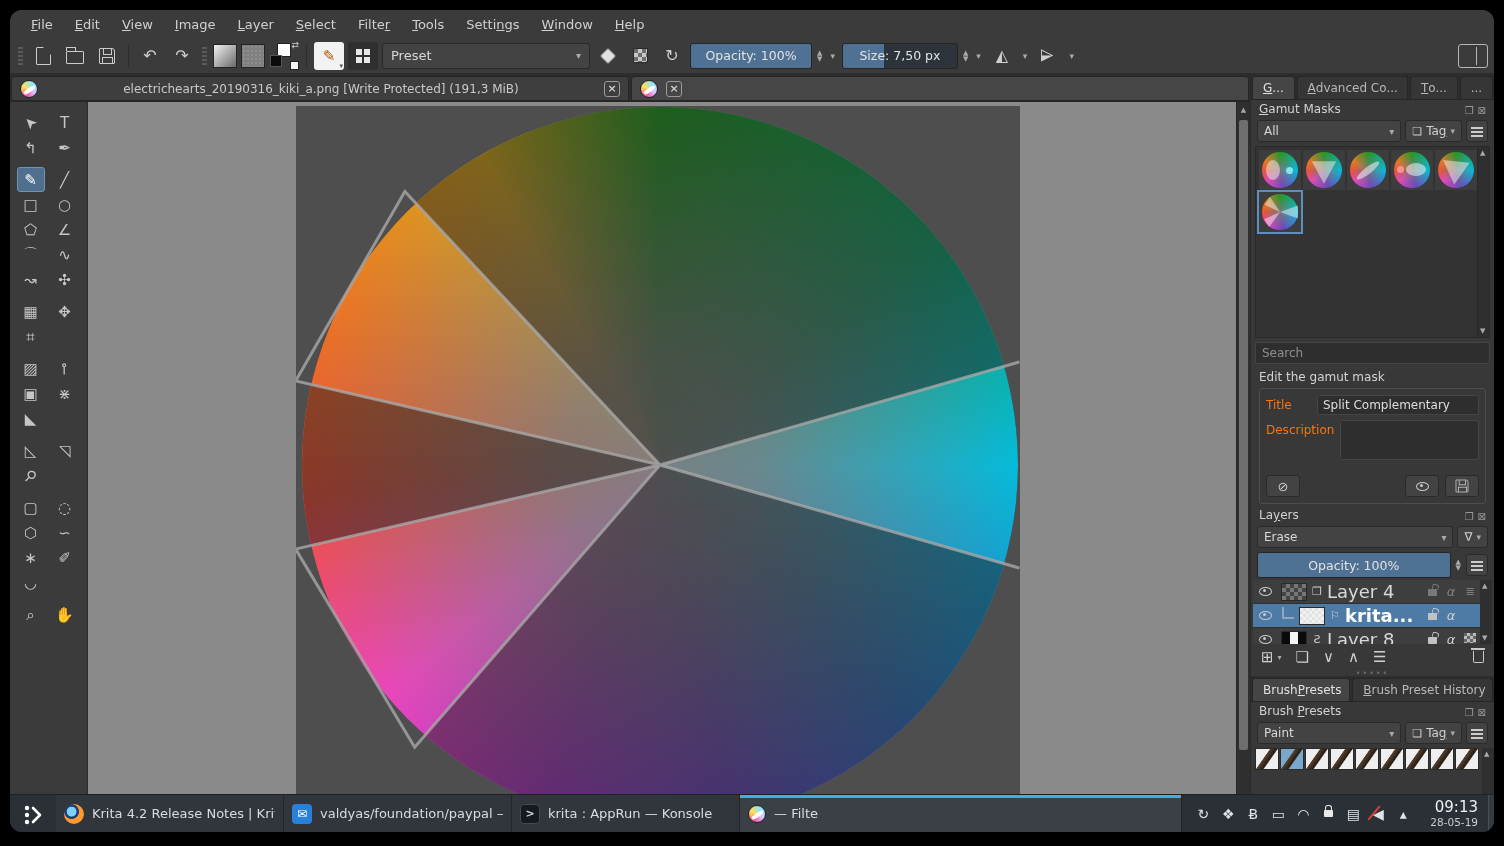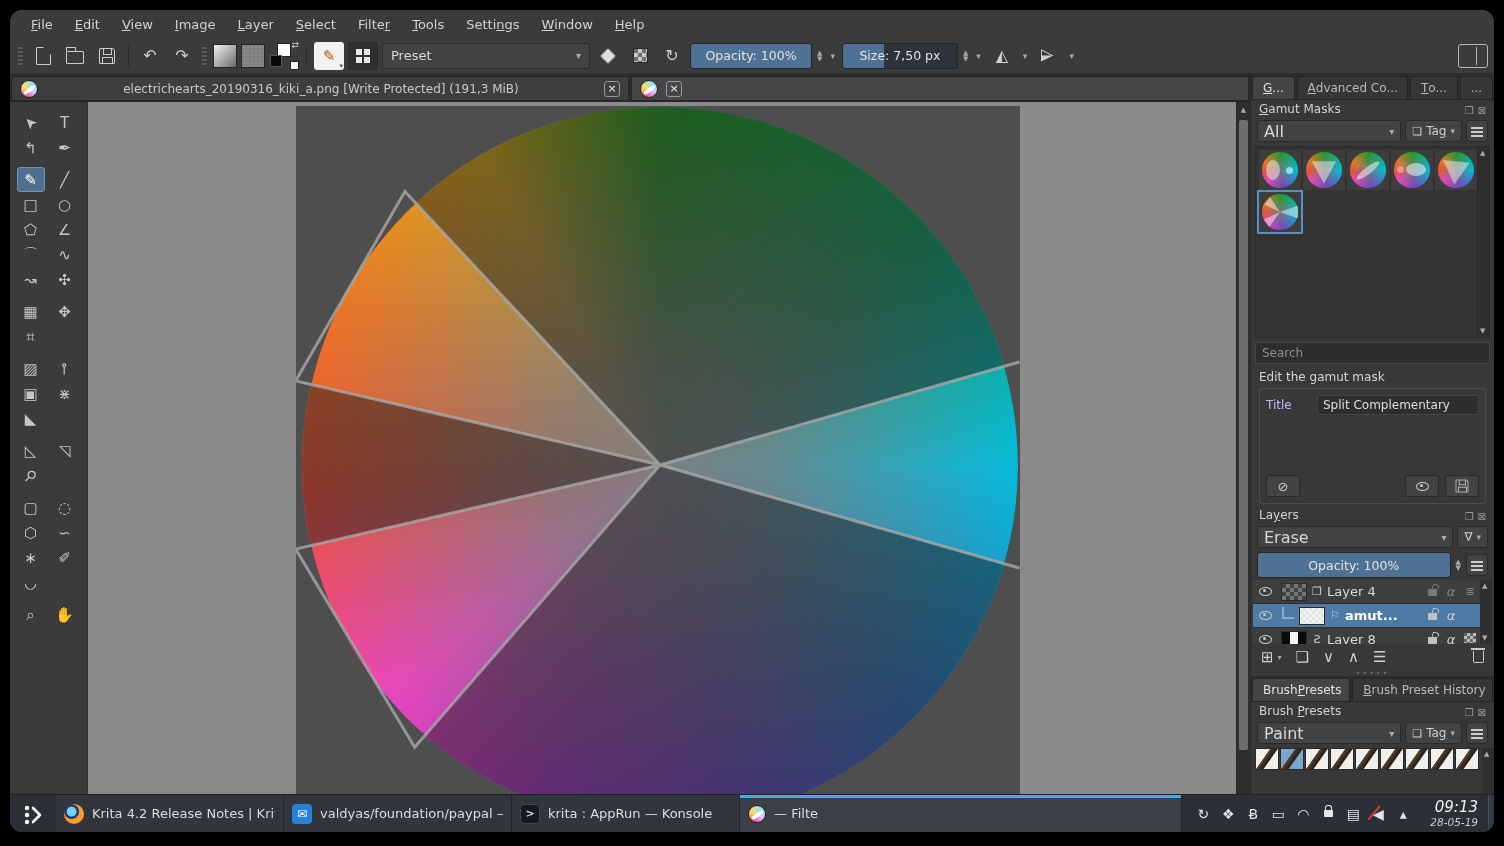--- a/index.html
+++ b/index.html
@@ -82,21 +82,21 @@
   .v-scroll .thumb { position:absolute; left:2px; right:2px; top:18px; bottom:44px; background:#6e6e6e; border-radius:2px; }
 
   
   .right-panel { width:244px; background:#383838; border-left:1px solid #2a2a2a; display:flex; flex-direction:column; font-size:12px; }
   .docker-tabs { display:flex; background:#2d2d2d; border-bottom:1px solid #262626; height:26px; }
   .dtab { display:flex; align-items:center; padding:0 10px; background:#363636; border:1px solid #262626; border-bottom:none; margin:2px 1px 0 1px; border-radius:3px 3px 0 0; color:#b8b8b8; white-space:nowrap; overflow:hidden; }
   .dtab.selected { background:#454545; color:#e0e0e0; }
   .docker-title { display:flex; align-items:flex-end; padding:2px 8px; color:#d2d2d2; }
   .docker-title .t-icons { margin-left:auto; display:flex; gap:4px; font-size:10px; color:#9a9a9a; }
   .ctrl-row { display:flex; align-items:center; gap:4px; padding:2px 6px; }
-  .combo.small { flex:1; height:22px; font-size:16px; padding:0 6px; }
+  .combo.small { flex:1; height:22px; font-size:12px; padding:0 6px; }
   .tag-btn { display:flex; align-items:center; gap:4px; height:22px; background:#434343; border:1px solid #2a2a2a; border-radius:3px; padding:0 6px; color:#d0d0d0; }
   .tag-btn .bm { font-size:11px; }
   .tag-btn::after { content:"▾"; font-size:9px; color:#aaa; }
   .icon-listview { width:22px; height:22px; background:#434343; border:1px solid #2a2a2a; border-radius:3px; position:relative; }
   .icon-listview::before { content:""; position:absolute; left:4px; right:4px; top:6px; height:2px; background:#ccc; box-shadow:0 4px #ccc, 0 8px #ccc; }
 
   .gm-thumbs { height:192px; position:relative; background:#333; margin:2px 4px; border:1px solid #2a2a2a; padding:3px; }
   .gm-grid { display:flex; flex-wrap:wrap; gap:2px; width:222px; }
   .gm-thumb { width:42px; height:40px; background:#3d3d3d; position:relative; overflow:hidden; }
   .gm-thumb.selected { outline:2px solid #5b8fc2; }
@@ -115,21 +115,21 @@
     clip-path:polygon(50% 50%, 8% 30%, 22% 8%, 50% 50%, 100% 32%, 100% 68%, 50% 50%, 20% 92%, 6% 70%); }
   .gm-scroll { position:absolute; right:0; top:0; bottom:0; width:12px; background:#2f2f2f; border-left:1px solid #282828; }
   .gm-scroll::before { content:"▲"; position:absolute; top:2px; left:2px; font-size:7px; color:#aaa; }
   .gm-scroll::after { content:"▼"; position:absolute; bottom:2px; left:2px; font-size:7px; color:#aaa; }
 
   .search-input { margin:2px 4px; height:22px; background:#2e2e2e; border:1px solid #454545; border-radius:2px; color:#cfcfcf; font-size:12px; padding:0 6px; font-family:"DejaVu Sans",sans-serif; }
   .search-input::placeholder { color:#8f8f8f; }
   .edit-header { padding:4px 8px 2px 8px; color:#d2d2d2; }
   .groupbox { margin:2px 8px; border:1px solid #4d4d4d; border-radius:3px; padding:6px; display:flex; flex-direction:column; gap:5px; height:116px; }
   .gb-row { display:flex; gap:6px; align-items:flex-start; }
-  .gb-label { width:68px; padding-top:3px; color:#c4b5fd; }
+  .gb-label { width:68px; padding-top:3px; color:#f97316; }
   .gb-input { flex:1; height:20px; background:#2e2e2e; border:1px solid #454545; border-radius:2px; color:#dedede; font-size:12px; padding:0 5px; font-family:"DejaVu Sans",sans-serif; }
   .gb-textarea { flex:1; height:40px; background:#2e2e2e; border:1px solid #454545; border-radius:2px; resize:none; }
   .gb-buttons { display:flex; align-items:center; margin-top:auto; }
   .gb-btn { width:34px; height:22px; background:#434343; border:1px solid #2a2a2a; border-radius:3px; display:flex; align-items:center; justify-content:center; color:#d0d0d0; font-size:13px; }
   .gb-btn + .gb-btn { margin-left:6px; }
   .gb-spacer { flex:1; }
 
   .mini-eye { display:inline-block; width:13px; height:9px; border:1.5px solid #c8c8c8; border-radius:50%; position:relative; }
   .mini-eye::after { content:""; position:absolute; left:3px; top:1.5px; width:3px; height:3px; border-radius:50%; background:#c8c8c8; }
   .mini-lock { display:inline-block; width:9px; height:7px; background:#c2c2c2; border-radius:1px; position:relative; margin-top:5px; }
@@ -143,21 +143,21 @@
   .layer-row { height:24px; display:flex; align-items:center; gap:3px; background:#3e3e3e; border-bottom:1px solid #303030; padding:0 2px; width:calc(100% - 12px); }
   .layer-row.selected { background:#4d7ba6; }
   .layer-row .l-eye { width:20px; text-align:center; }
   .layer-row .l-child { width:0; }
   .layer-row.has-child .l-child { width:12px; height:12px; border-left:2px solid #8fa8bd; border-bottom:2px solid #8fa8bd; margin:0 2px 6px 4px; }
   .layer-row .l-thumb { width:26px; height:18px; border:1px solid #2a2a2a; background:#555; }
   .layer-row .t-l4 { background:conic-gradient(#777 25%, #444 0 50%, #777 0 75%, #444 0); background-size:8px 8px; }
   .layer-row .t-white { background:#f2f2f2; background-image:conic-gradient(#e2e2e2 25%, transparent 0 50%, #e2e2e2 0 75%, transparent 0); background-size:6px 6px; }
   .layer-row .t-bw { background:linear-gradient(90deg,#0a0a0a 0 35%,#f5f5f5 35% 65%,#0a0a0a 65%); }
   .layer-row .badge { width:14px; font-size:11px; color:#ccc; text-align:center; }
-  .layer-row .l-label { flex:1; font-size:13px; color:#d8d8d8; white-space:nowrap; overflow:hidden; }
+  .layer-row .l-label { flex:1; font-size:18px; color:#d8d8d8; white-space:nowrap; overflow:hidden; }
   .layer-row.selected .l-label { color:#fff; font-weight:bold; }
   .layer-row .l-lock, .layer-row .l-alpha, .layer-row .l-extra { width:16px; text-align:center; }
   .layer-row .l-alpha { font-size:13px; color:#d0d0d0; font-style:italic; }
   .layer-row.faded-props .mini-lock, .layer-row.faded-props .l-alpha, .layer-row.faded-props .l-extra { opacity:.45; }
   .layer-row .l-extra { font-size:11px; color:#cfcfcf; }
   .layer-row.extra-checker .l-extra::before { content:""; display:inline-block; width:12px; height:10px; background:conic-gradient(#bbb 25%, #666 0 50%, #bbb 0 75%, #666 0); background-size:6px 6px; }
   .ll-scroll { position:absolute; right:0; top:0; bottom:0; width:12px; background:#2f2f2f; }
   .ll-scroll::before { content:"▲"; position:absolute; top:2px; left:2px; font-size:7px; color:#aaa; }
   .ll-scroll::after { content:"▼"; position:absolute; bottom:2px; left:2px; font-size:7px; color:#aaa; }
   .layer-btns { height:26px; display:flex; align-items:center; gap:14px; padding:0 10px; color:#cfcfcf; font-size:15px; }
@@ -186,21 +186,21 @@
   .icon-kmail::after { content:"✉"; }
   .icon-konsole { background:#16191d; border:1px solid #444a52; color:#cfd8e0; display:flex; align-items:center; justify-content:center; font-size:11px; font-weight:bold; }
   .icon-konsole::after { content:">"; }
   .krita-logo { display:inline-block; width:18px; height:18px; border-radius:50%; background:conic-gradient(from 200deg, #ff4fa3, #ffe14f 25%, #8be4ff 55%, #d9c8ff 78%, #ff4fa3); position:relative; border:1px solid #20242a; }
   .krita-logo::after { content:""; position:absolute; left:2px; top:7px; width:13px; height:4px; background:#fff; border-radius:40%; transform:rotate(-35deg); }
   .tray { display:flex; align-items:center; gap:11px; padding:0 10px 0 14px; color:#dfe3e6; font-size:14px; }
   .tray .tray-ic { position:relative; display:flex; align-items:center; justify-content:center; min-width:14px; }
   .tray .muted::after { content:""; position:absolute; left:2px; top:-2px; width:2px; height:18px; background:#d83b3b; transform:rotate(40deg); }
   .tray .tray-lock .mini-lock { background:#e8e8e8; margin-top:0; }
   .tray .tray-lock .mini-lock::before { border-color:#e8e8e8; }
-  .clock { display:flex; flex-direction:column; justify-content:center; align-items:flex-end; padding:0 10px; color:#eef1f3; line-height:1.15;font-style:italic; }
+  .clock { display:flex; flex-direction:column; justify-content:center; align-items:flex-end; padding:0 10px; color:#eef1f3; line-height:1.15; }
   .clock .time { font-size:15px; }
   .clock .date { font-size:10.5px; color:#c9cdd1; }
   .show-desktop { width:6px; background:#343a41; border-left:1px solid #4a5058; }
 
   u { text-decoration:underline; }
 </style>
 </head>
 <body>
 
 <div class="screen">
@@ -514,20 +514,24 @@
 
       <input class="search-input" placeholder="Search" style="">
 
       <div class="edit-header">Edit the gamut mask</div>
 
       <div class="groupbox">
         <div class="gb-row">
           <span class="gb-label">Title</span>
           <input class="gb-input" value="Split Complementary" style="">
         </div>
+        <div class="gb-row">
+          <span class="gb-label">Description</span>
+          <textarea class="gb-textarea" style=""></textarea>
+        </div>
         <div class="gb-buttons">
           <span class="gb-btn">
               <span>⊘</span>
             </span>
           <span class="gb-spacer"></span>
           <span class="gb-btn">
               <span class="mini-eye"></span>
             </span>
           <span class="gb-btn">
               <span class="icon-floppy" style="transform:scale(.8)"></span>
@@ -574,21 +578,21 @@
             <span class="l-label">Layer 4</span>
             <span class="l-lock"><span class="mini-lock open"></span></span>
             <span class="l-alpha">α</span>
             <span class="l-extra">≣</span>
           </div>
           <div class="layer-row has-child selected">
             <span class="l-eye"><span class="mini-eye"></span></span>
             <span class="l-child"></span>
             <span class="l-thumb t-white"></span>
             <span class="badge">⚐</span>
-            <span class="l-label">amut...</span>
+            <span class="l-label">krita...</span>
             <span class="l-lock"><span class="mini-lock open"></span></span>
             <span class="l-alpha">α</span>
             <span class="l-extra"></span>
           </div>
           <div class="layer-row extra-checker">
             <span class="l-eye"><span class="mini-eye"></span></span>
             <span class="l-child"></span>
             <span class="l-thumb t-bw"></span>
             <span class="badge">Ƨ</span>
             <span class="l-label">Layer 8</span>

